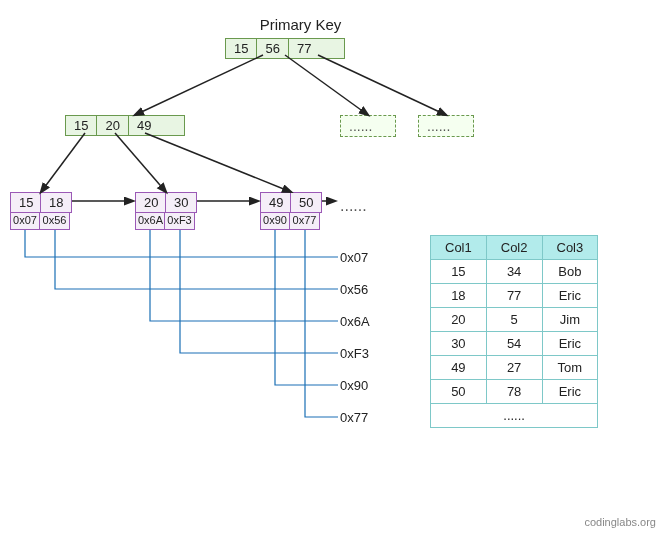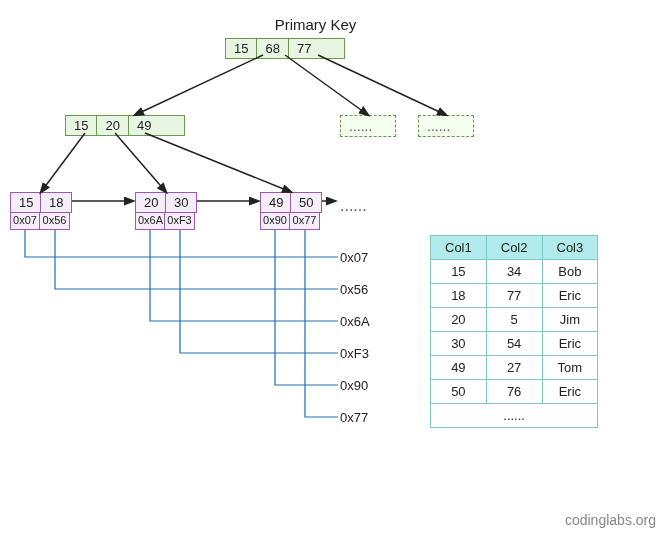--- a/index.html
+++ b/index.html
@@ -105,34 +105,34 @@
       left: 0;
       width: 664px;
       height: 534px;
       pointer-events: none;
     }
 
     .watermark {
       position: absolute;
       bottom: 6px;
       right: 8px;
-      font-size: 14px;
+      font-size: 11px;
       color: #888;
     }
   </style>
 </head>
 <body>
 
 <div class="diagram">
 
-  <div class="title" style="position:absolute;top:8px;left:15px;width:601px;">Primary Key</div>
+  <div class="title" style="position:absolute;top:8px;left:0;width:601px;">Primary Key</div>
 
   <div class="node" style="top:38px;left:225px;width:120px;">
     <div class="node-cell">15</div>
-    <div class="node-cell">68</div>
+    <div class="node-cell">56</div>
     <div class="node-cell">77</div>
   </div>
 
   <div class="node" style="top:115px;left:65px;width:120px;">
     <div class="node-cell">15</div>
     <div class="node-cell">20</div>
     <div class="node-cell">49</div>
   </div>
 
   <div class="node dashed" style="top:115px;left:340px;width:56px;">
@@ -209,21 +209,21 @@
         <td>54</td>
         <td>Eric</td>
       </tr>
       <tr>
         <td>49</td>
         <td>27</td>
         <td>Tom</td>
       </tr>
       <tr>
         <td>50</td>
-        <td>76</td>
+        <td>78</td>
         <td>Eric</td>
       </tr>
       <tr>
         <td colspan="3" style="text-align:center;">......</td>
       </tr>
     </tbody>
   </table>
 
   <svg class="svg-overlay">
 

